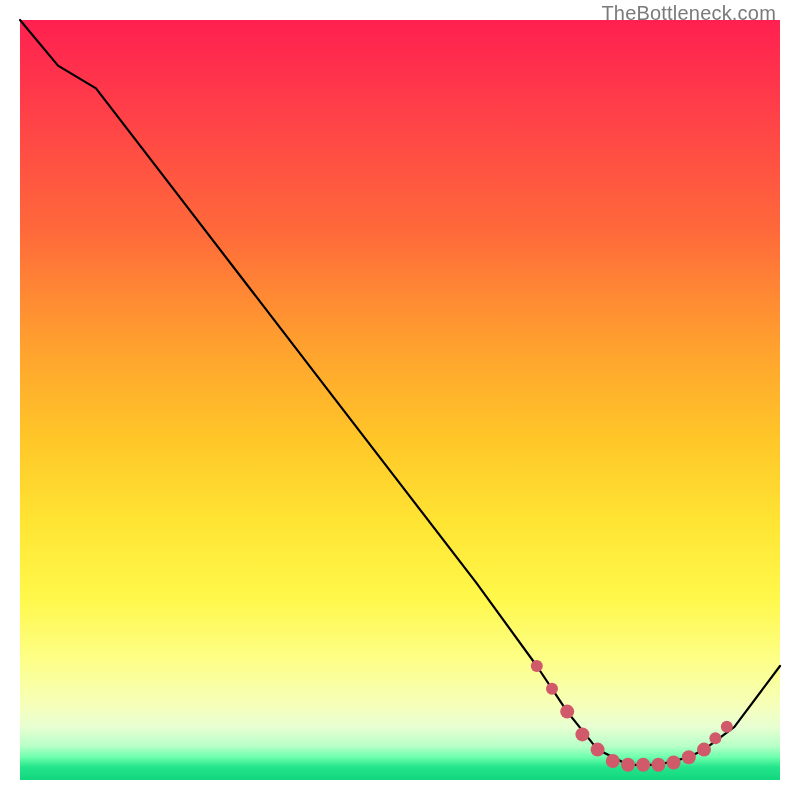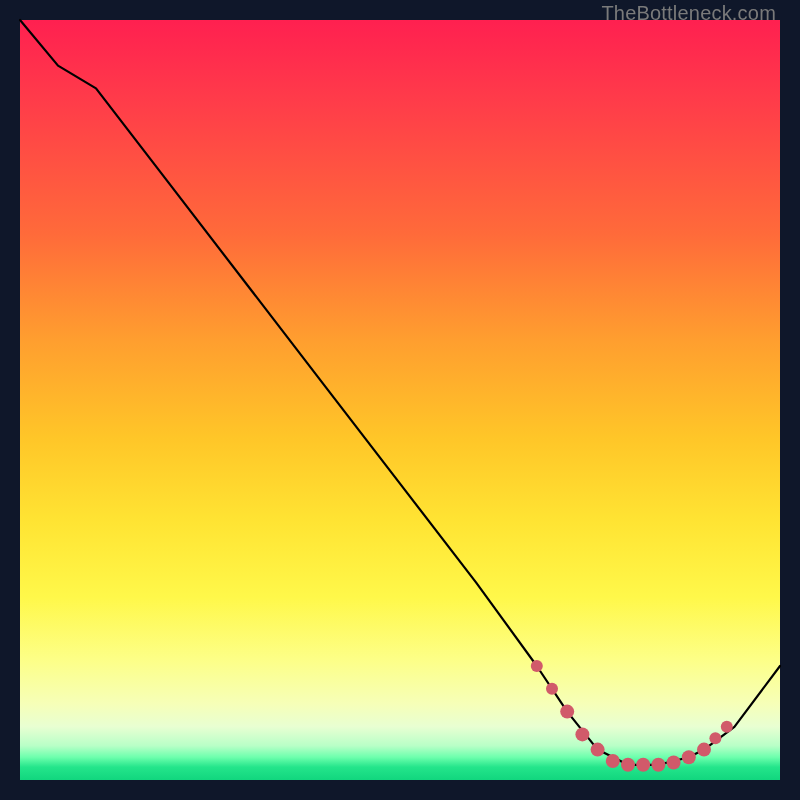--- a/index.html
+++ b/index.html
@@ -8,21 +8,21 @@
     width: 800px;
     height: 800px;
     background: #000;
     font-family: Arial, Helvetica, sans-serif;
     overflow: hidden;
   }
   .stage {
     position: relative;
     width: 800px;
     height: 800px;
-    background: #0f172a;
+    background: #ffffff;
   }
   .plot {
     position: absolute;
     left: 20px;
     top: 20px;
     width: 760px;
     height: 760px;
     
     background: linear-gradient(
       to bottom,

